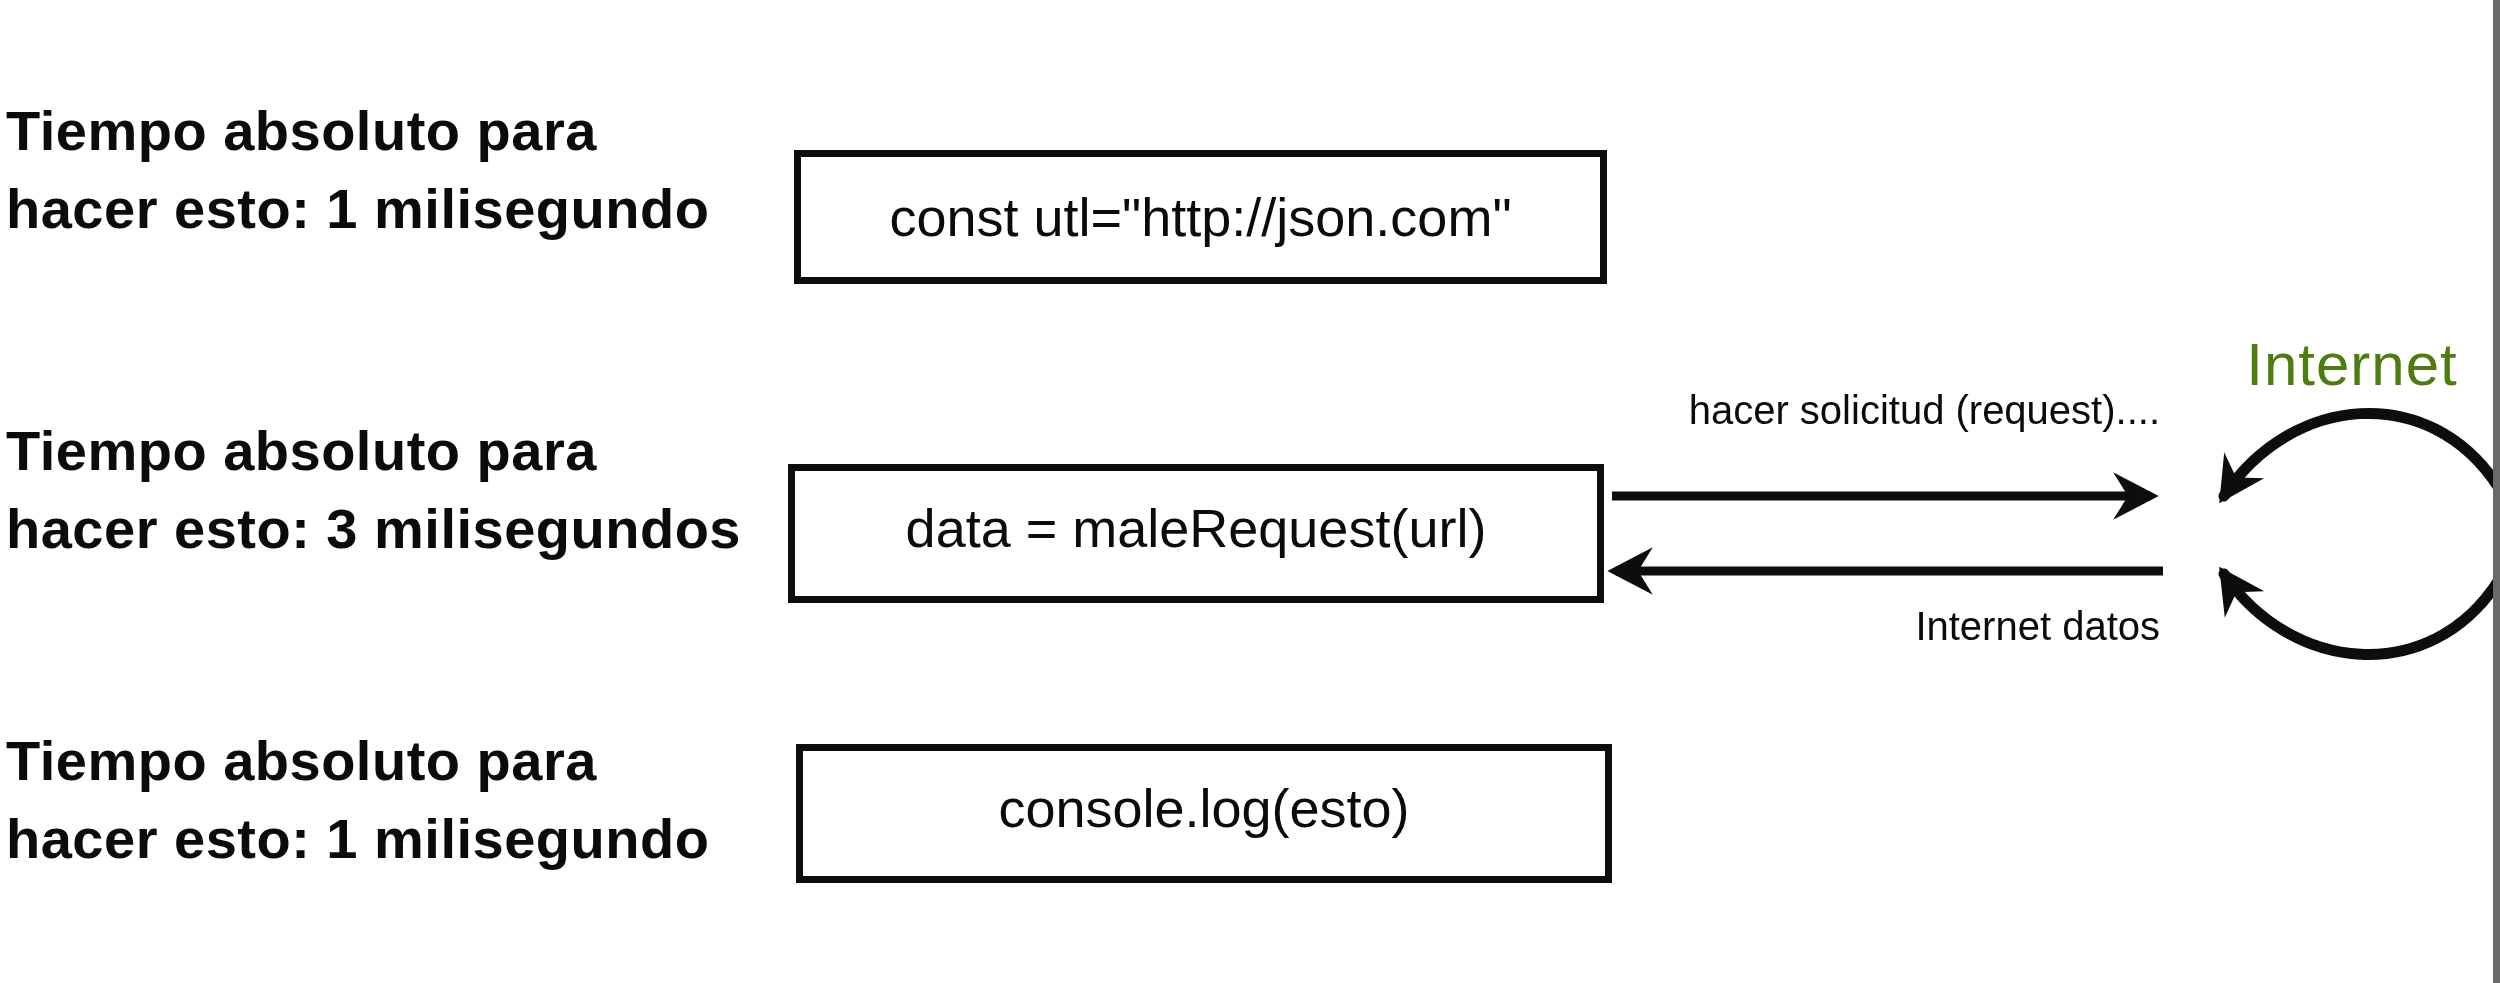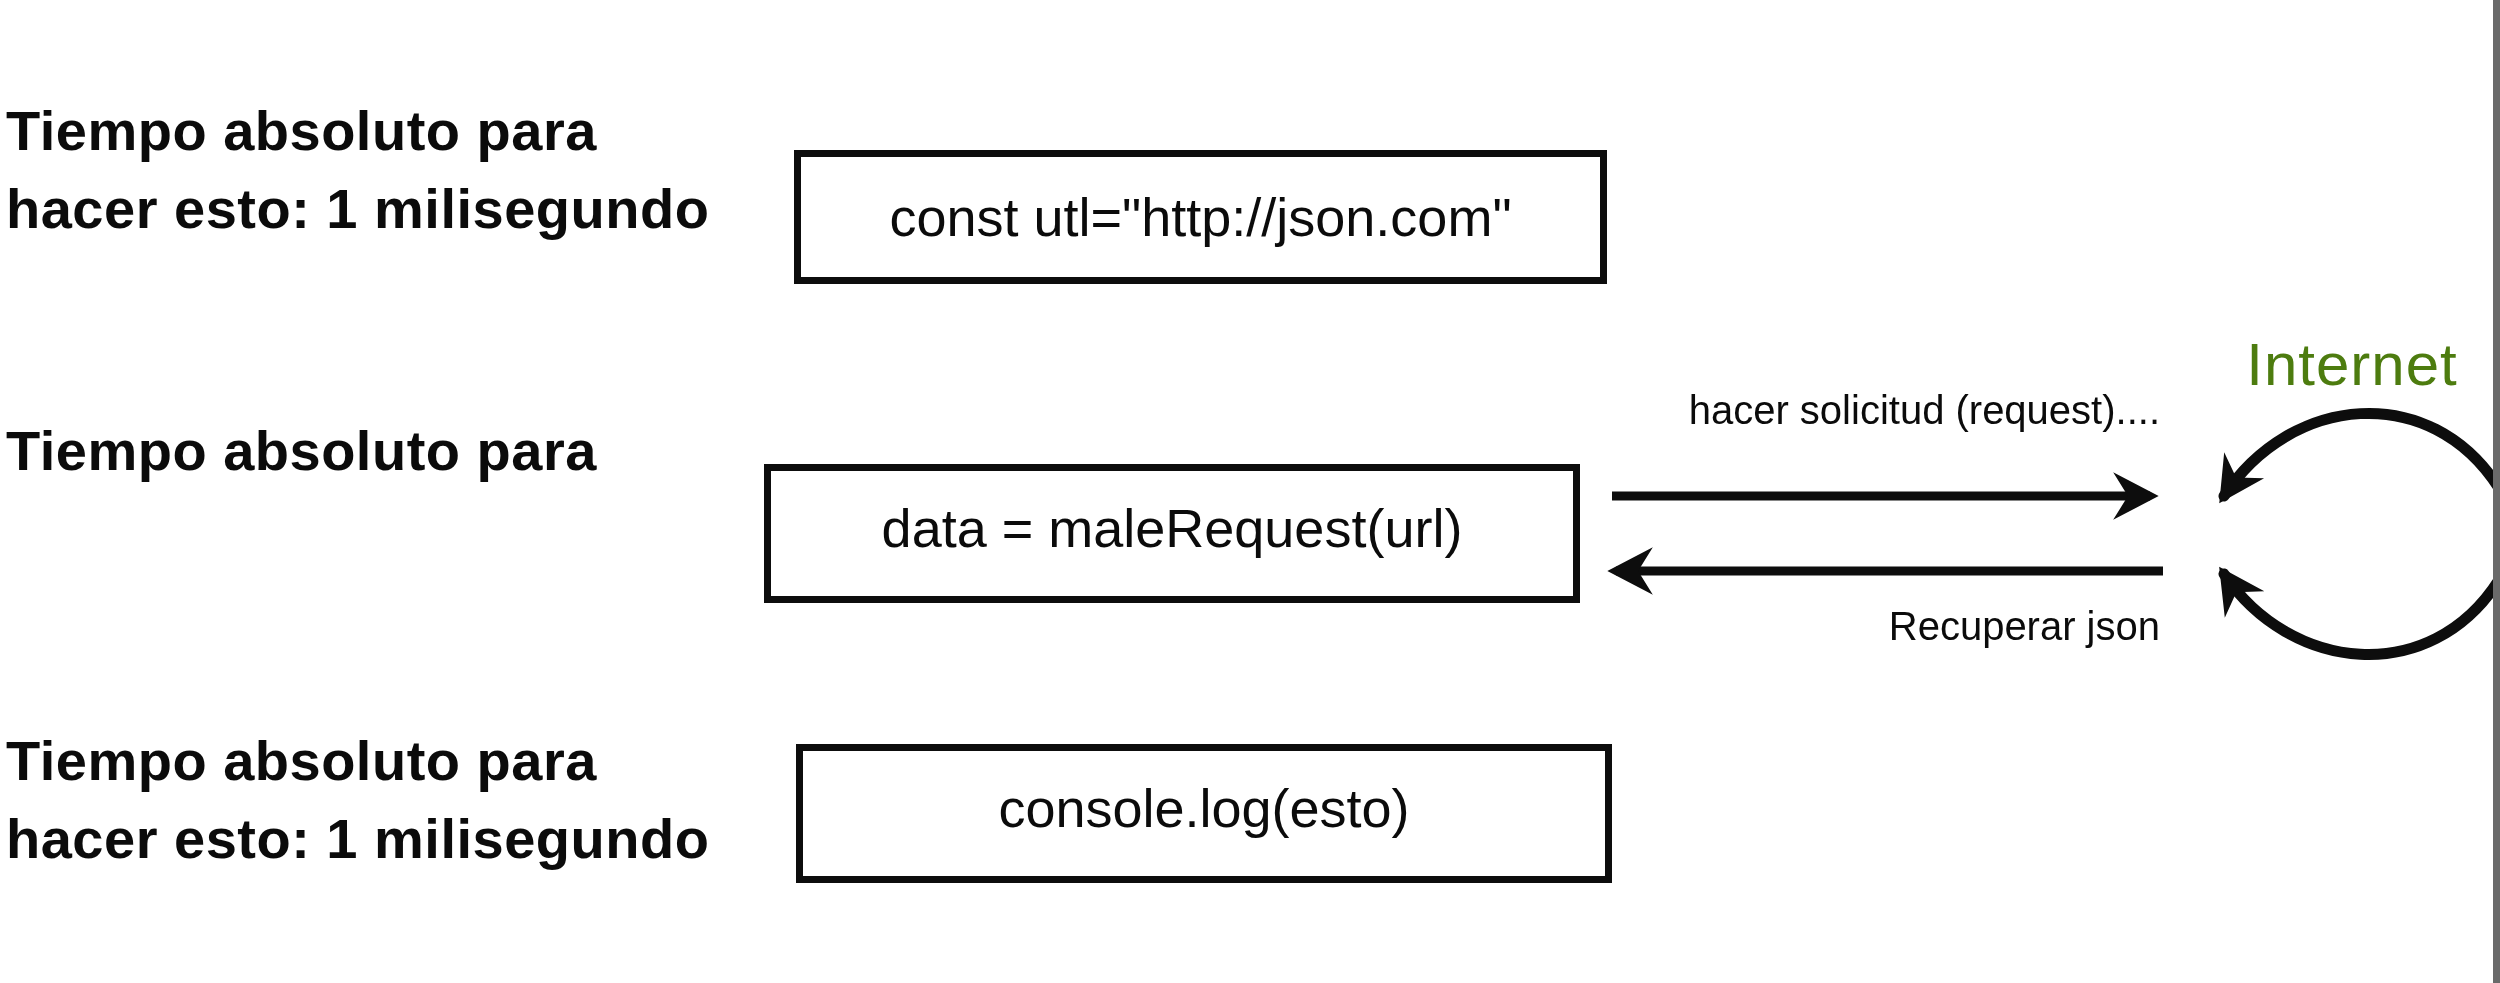--- a/index.html
+++ b/index.html
@@ -33,21 +33,21 @@
   .side-label-3 { top: 722px; }
   .code-box {
     position: absolute;
     background: #ffffff;
     border: 7px solid #0d0d0d;
     display: flex;
     align-items: center;
     justify-content: center;
   }
   .code-box-1 { left: 794px; top: 150px; width: 813px; height: 134px; }
-  .code-box-2 { left: 764px; top: 464px; width: 816px; height: 139px; }
+  .code-box-2 { left: 788px; top: 464px; width: 816px; height: 139px; }
   .code-box-3 { left: 796px; top: 744px; width: 816px; height: 139px; }
   .code-text {
     font-size: 54px;
     letter-spacing: 0px;
     white-space: nowrap;
     color: #0b0b0b;
   }
   .code-box-2 .code-text, .code-box-3 .code-text { position: relative; top: -6px; }
   .arrow-label {
     position: absolute;
@@ -105,33 +105,34 @@
   <div class="side-label side-label-1">
     <div>Tiempo absoluto para</div>
     <div>hacer esto: 1 milisegundo</div>
   </div>
   <div class="code-box code-box-1">
     <span class="code-text">const utl="http://json.com"</span>
   </div>
 
   <div class="side-label side-label-2">
     <div>Tiempo absoluto para</div>
+    <div>hacer esto: 3 milisegundos</div>
   </div>
   <div class="code-box code-box-2">
     <span class="code-text">data = maleRequest(url)</span>
   </div>
 
   <div class="side-label side-label-3">
     <div>Tiempo absoluto para</div>
     <div>hacer esto: 1 milisegundo</div>
   </div>
   <div class="code-box code-box-3">
     <span class="code-text">console.log(esto)</span>
   </div>
 
   <div class="arrow-label arrow-label-request">hacer solicitud (request)....</div>
-  <div class="arrow-label arrow-label-response">Recuperar json</div>
+  <div class="arrow-label arrow-label-response">Internet datos</div>
 
   <div class="internet-title">Internet</div>
 
   <div class="frame-line"></div>
 
 </div>
 
 </body></html>

